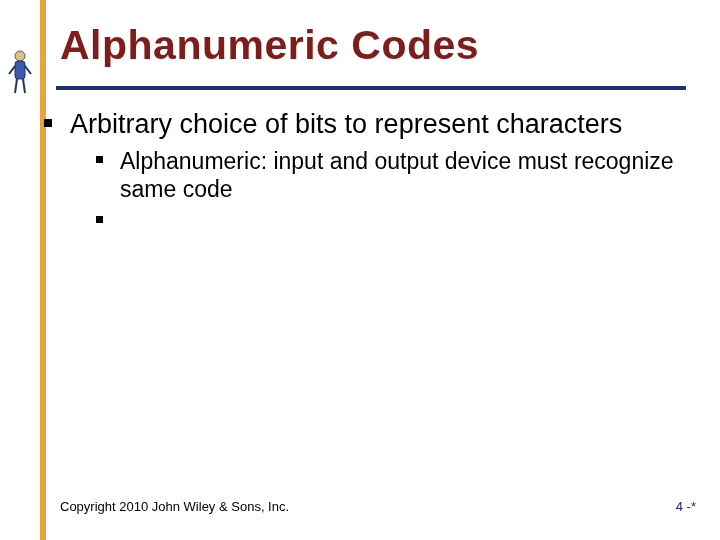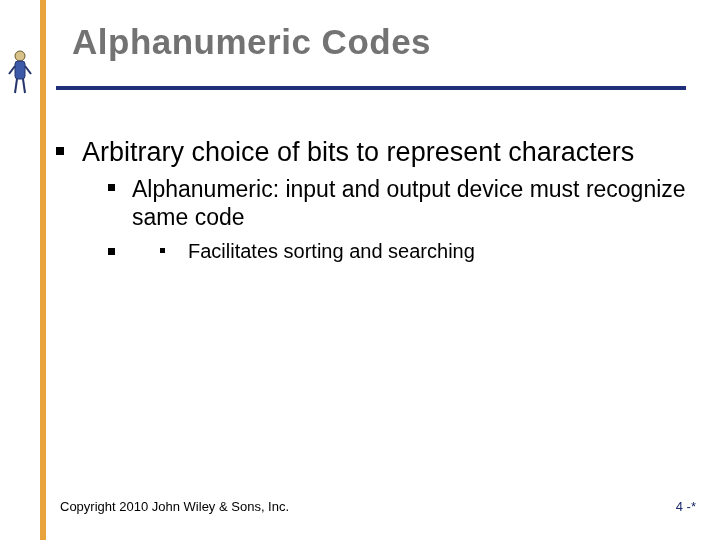--- a/index.html
+++ b/index.html
@@ -22,42 +22,41 @@
   }
   .side-icon {
     position: absolute;
     left: 6px;
     top: 48px;
     width: 28px;
     height: 48px;
   }
   .title {
     position: absolute;
-    left: 72px;
+    left: 60px;
     top: 22px;
-    font-size: 35px;
+    font-size: 41px;
     font-weight: bold;
-    color: #737373;
+    color: #7f1d1d;
     letter-spacing: 0.5px;
   }
   .hr {
     position: absolute;
     left: 56px;
     top: 86px;
     width: 630px;
     height: 4px;
     background: #1f2f7a;
   }
   .content {
     position: absolute;
-    left: 56px;
+    left: 44px;
     top: 108px;
     width: 630px;
     color: #000;
-    margin-top: 28px;
   }
   .lvl1 {
     position: relative;
     padding-left: 26px;
     font-size: 27px;
     line-height: 1.22;
     margin-bottom: 14px;
   }
   .lvl1 .b {
     position: absolute;
@@ -145,25 +144,19 @@
     <span>Arbitrary choice of bits to represent characters</span>
 
     <div class="lvl2-wrap">
       <div class="lvl2">
         <span class="b"></span>
         <span>Alphanumeric: input and output device must recognize same code</span>
       </div>
       <div class="lvl2">
         <span class="b"></span>
 
-        <div class="lvl3-wrap">
-          <div class="lvl3">
-            <span class="b"></span>
-            <span>Facilitates sorting and searching</span>
-          </div>
-        </div>
       </div>
     </div>
   </div>
 </div>
 
 <div class="footer">Copyright 2010 John Wiley &amp; Sons, Inc.</div>
 <div class="slidenum">4 -*</div>
 
 </body></html>

